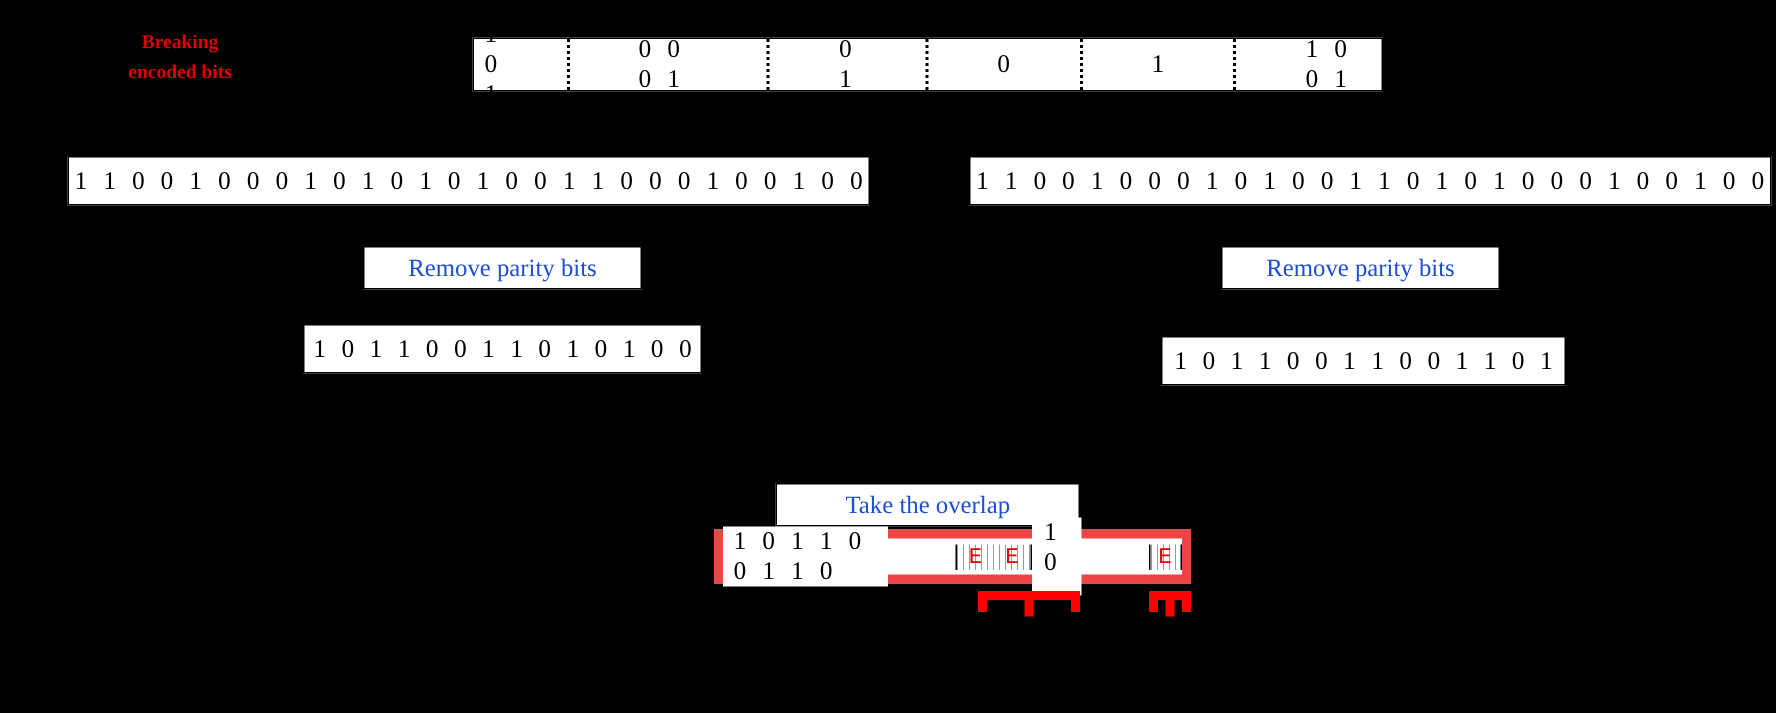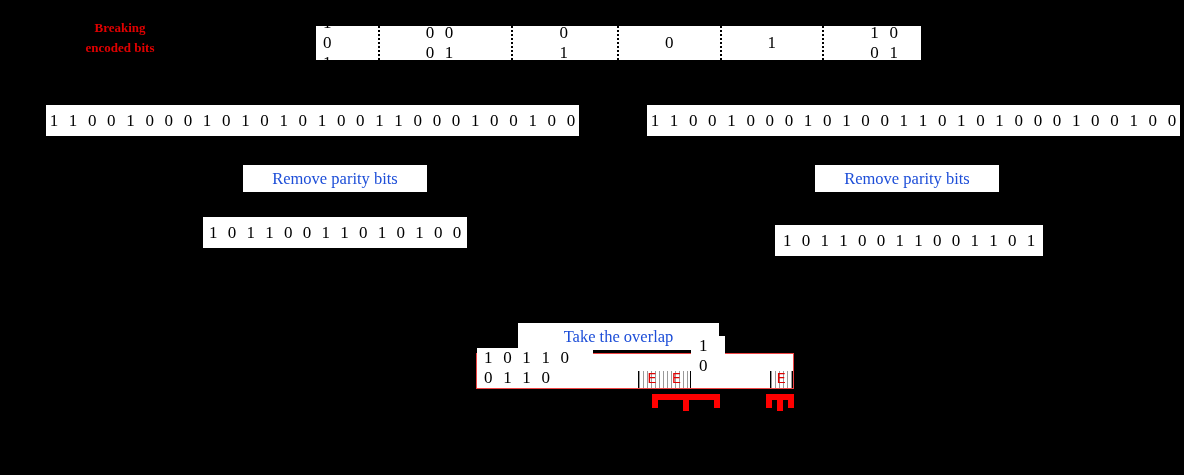--- a/index.html
+++ b/index.html
@@ -78,24 +78,24 @@
   }
   .splitrow .divider {
     width: 0;
     border-left: 2px dotted #000000;
     margin: 0 1px;
   }
   
   .overlapbox {
     position: absolute;
     background: #ffffff;
-    border: 1px solid #ef4444;
-    box-sizing: border-box;
-    display: flex;
-    align-items: flex-end;
+    border: 6px solid #ef4444;
+    box-sizing: border-box;
+    display: flex;
+    align-items: center;
     height: 36px;
   }
   .overlapbox .plain {
     display: flex;
     align-items: center;
     justify-content: center;
     font-family: "Liberation Serif", "DejaVu Serif", serif;
     font-size: 17px;
     letter-spacing: 3.2px;
     padding: 0 4px 0 7px;

